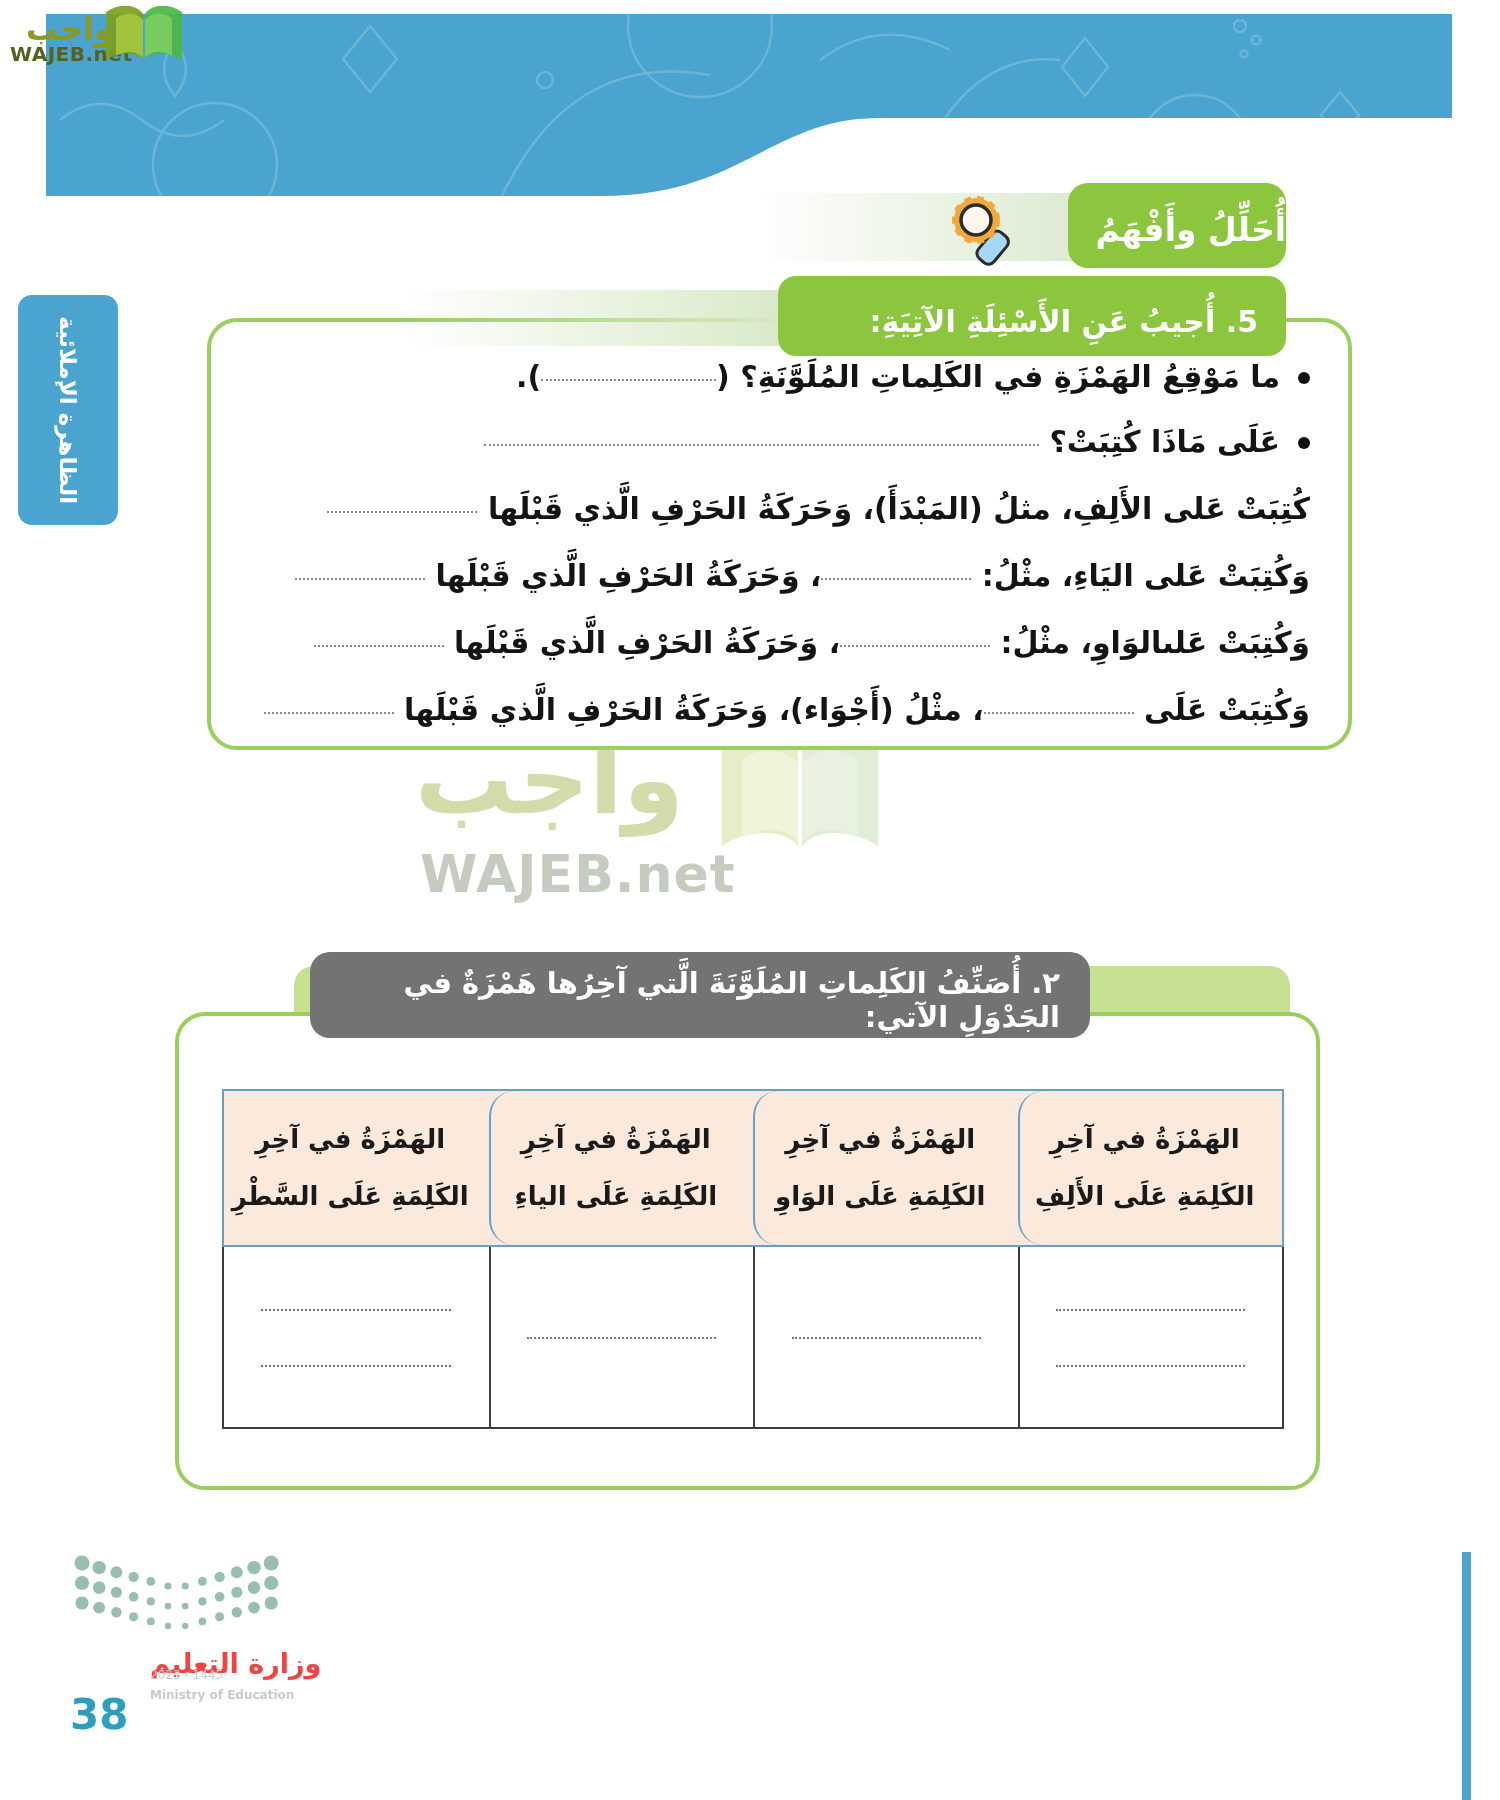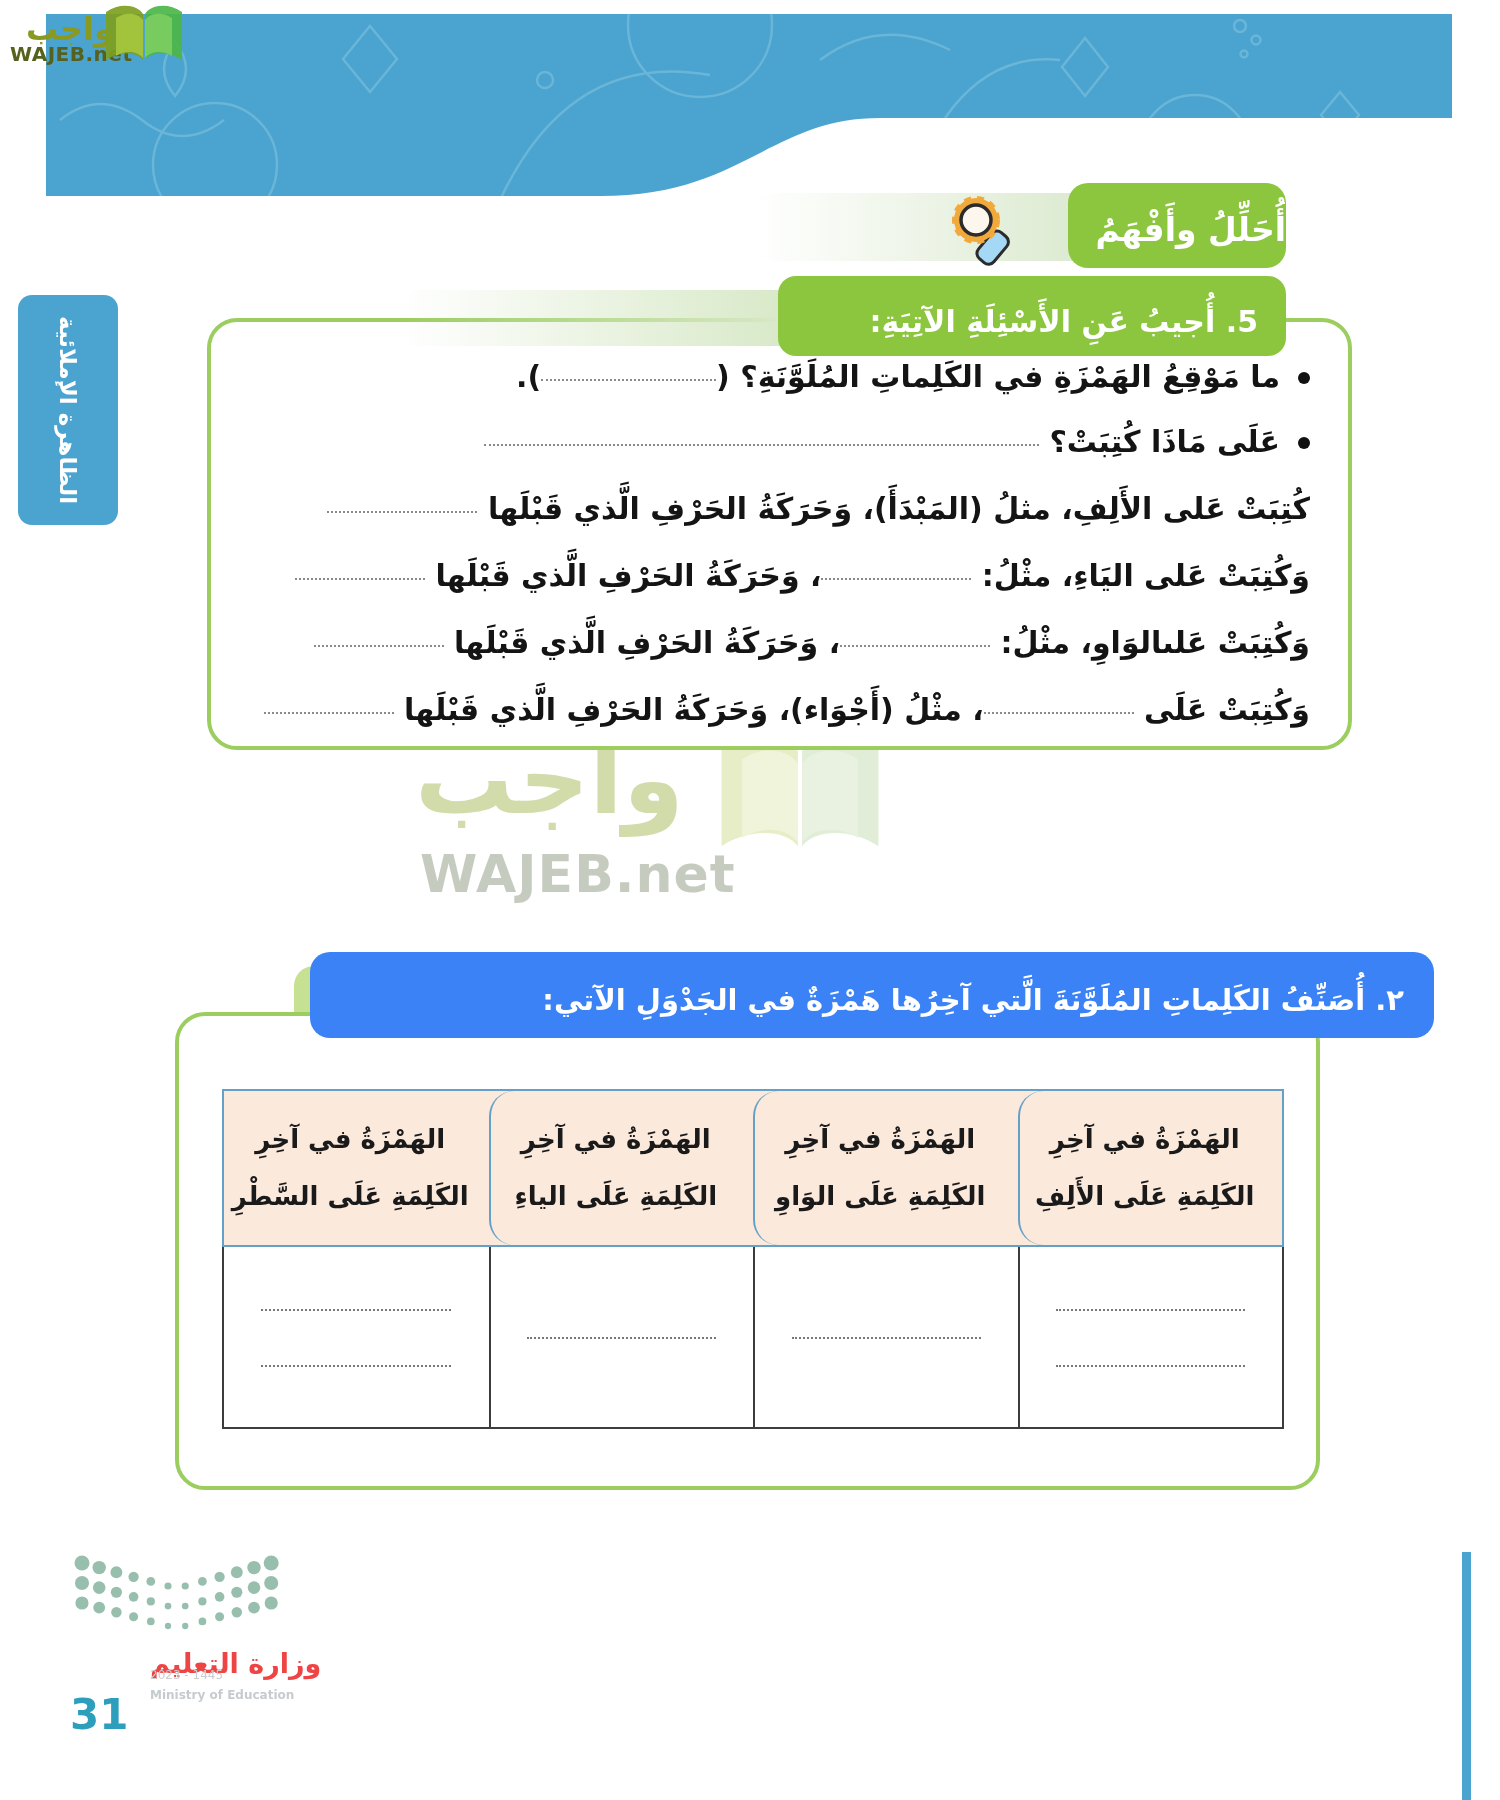--- a/index.html
+++ b/index.html
@@ -20,21 +20,21 @@
   .badge{position:absolute;left:1068px;top:183px;width:218px;height:85px;background:#8cc63e;border-radius:20px;
         display:flex;align-items:center;justify-content:flex-end;z-index:3;}
   .badge span{color:#fff;font-weight:bold;font-size:33px;direction:rtl;padding-top:8px;}
   .magnifier{position:absolute;left:942px;top:190px;z-index:4;}
   .bar1-tail{position:absolute;left:400px;top:290px;width:385px;height:56px;border-radius:14px 0 0 14px;
         background:linear-gradient(to right,rgba(238,244,227,0),#d8e9c8);z-index:2;}
   .bar1{position:absolute;left:778px;top:276px;width:508px;height:80px;background:#8cc63e;border-radius:18px;
         display:flex;align-items:center;z-index:3;}
   .bar1 span{color:#fff;font-weight:bold;font-size:30px;direction:rtl;width:100%;text-align:right;padding:10px 28px 0 10px;}
   .bar3-back{position:absolute;left:294px;top:966px;width:996px;height:86px;background:#c6e191;border-radius:20px;z-index:2;}
-  .bar3{position:absolute;left:310px;top:952px;width:1124px;height:86px;background:#3b82f6;border-radius:20px;
+  .bar3{position:absolute;left:310px;top:952px;width:780px;height:86px;background:#737373;border-radius:20px;
         display:flex;align-items:center;z-index:4;}
   .bar3 span{color:#fff;font-weight:bold;font-size:29px;direction:rtl;width:100%;text-align:right;padding:10px 30px 0 10px;}
   
   .cbox{position:absolute;left:175px;width:1137px;background:#fff;border:4px solid #9bcd5f;border-radius:30px;z-index:1;}
   #box1{top:318px;height:424px;margin-left:32px;}
   #box2{top:1012px;height:470px;z-index:3;}
   .qline{position:absolute;right:38px;left:30px;direction:rtl;text-align:right;font-size:30px;font-weight:bold;
         color:#141414;white-space:nowrap;line-height:1.5;}
   .bullet-dot{display:inline-block;width:12px;height:12px;border-radius:50%;background:#111;margin-left:18px;vertical-align:3px;}
   .blank{display:inline-block;border-bottom:2.5px dotted #8a8a8a;height:3px;vertical-align:6px;}
@@ -212,16 +212,16 @@
       <circle cx="117.19999999999999" cy="81" r="3.1592000000000002" fill="#8db8a4" opacity="0.9"></circle>
       <circle cx="134.39999999999998" cy="76.4" r="3.8456" fill="#8db8a4" opacity="0.9"></circle>
       <circle cx="151.6" cy="71.8" r="4.532" fill="#8db8a4" opacity="0.9"></circle>
       <circle cx="168.79999999999998" cy="67.2" r="5.2184" fill="#8db8a4" opacity="0.9"></circle>
       <circle cx="186" cy="62.6" r="5.904800000000001" fill="#8db8a4" opacity="0.9"></circle>
       <circle cx="203.2" cy="58" r="6.591200000000001" fill="#8db8a4" opacity="0.9"></circle>
     </svg>
   <div class="moe-ar">وزارة التعليم</div>
   <div class="moe-en">Ministry of Education</div>
   <div class="moe-yr">2023 - 1445</div>
-  <div class="pgnum">31</div>
+  <div class="pgnum">38</div>
   <div class="edge-strip"></div>
 
 </div>
 
 </body></html>

